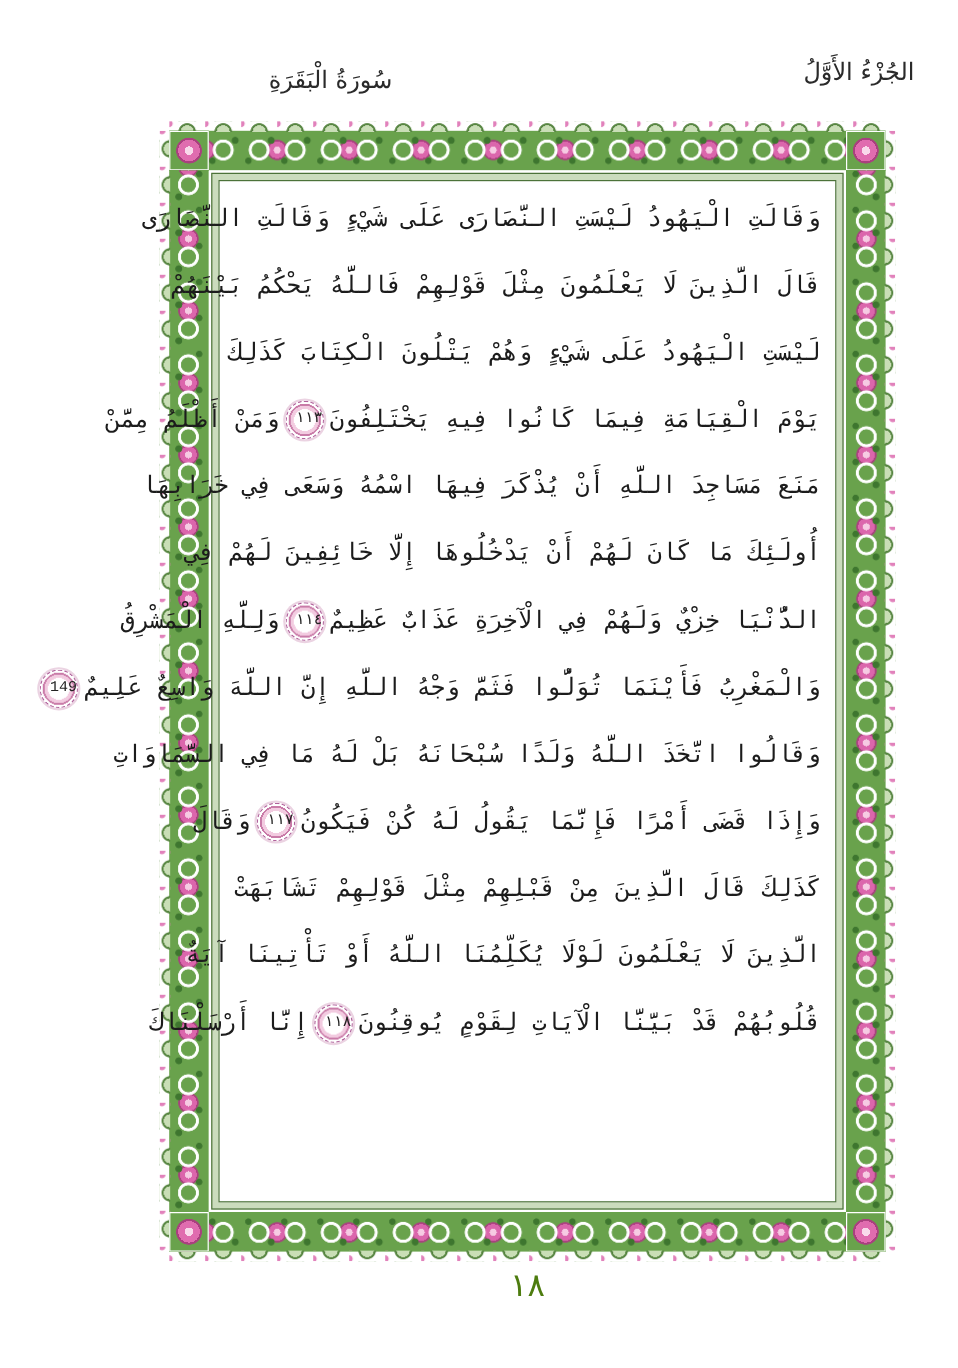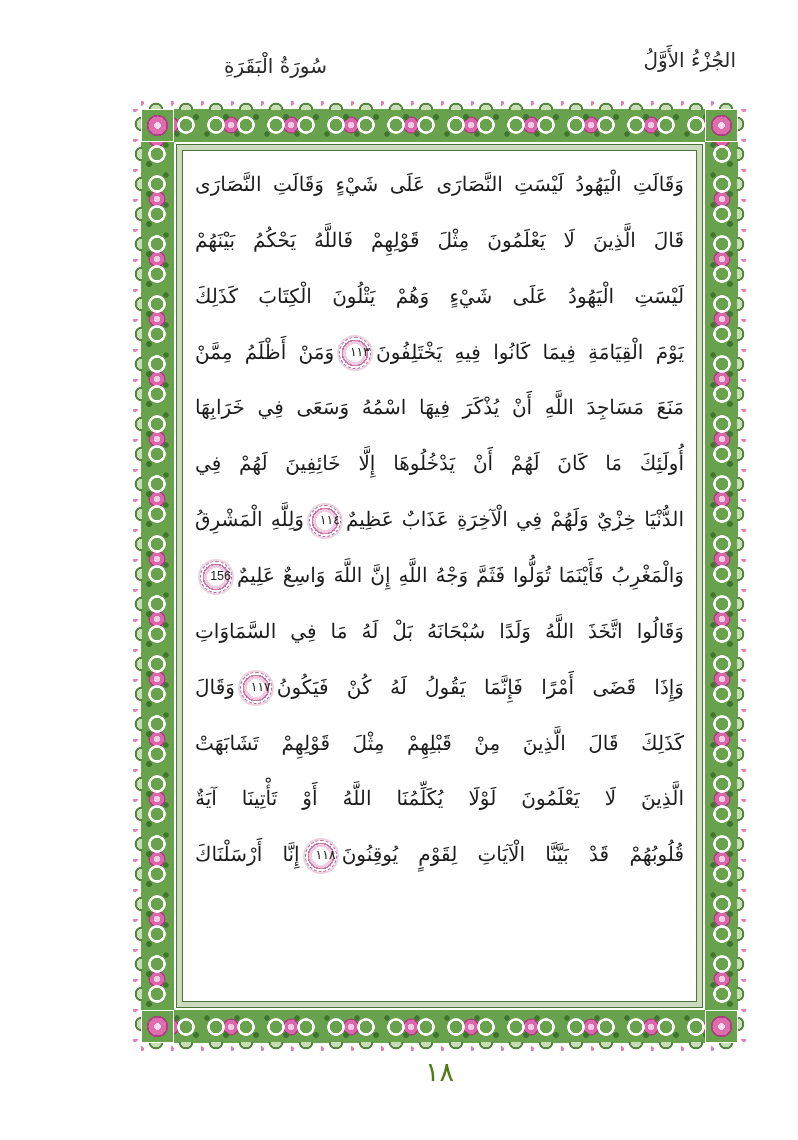--- a/index.html
+++ b/index.html
@@ -2,21 +2,21 @@
 <html lang="ar" dir="rtl"><head>
 <meta charset="utf-8">
 <style>
   html,body{margin:0;padding:0;}
   body{
     width:798px;height:1140px;position:relative;background:#ffffff;
     font-family:"DejaVu Sans",sans-serif;overflow:hidden;
   }
   
   .hdr{position:absolute;color:#2a2a2a;font-size:20px;direction:rtl;white-space:nowrap;}
-  .hdr-right{top:48px;right:62px;}
+  .hdr-right{top:48px;right:36px;}
   .hdr-left{top:54px;left:224px;}
   
   .frame{position:absolute;left:141px;top:109px;width:597px;height:934px;background:#ffffff;}
   .strip{position:absolute;background-color:#69A24C;}
   .strip::before{content:"";position:absolute;}
   .strip-top{left:0;right:0;top:0;height:33px;
     background-image:
       radial-gradient(circle at 15px 16px, rgba(255,255,255,0) 6px, #ffffff 6.5px, #ffffff 8.5px, rgba(255,255,255,0) 9px),
       radial-gradient(circle at 25px 8px, #3E762F 2.6px, rgba(0,0,0,0) 3.2px),
       radial-gradient(circle at 6px 25px, #3E762F 2.4px, rgba(0,0,0,0) 3px),
@@ -70,21 +70,21 @@
   .c-tl{left:0;top:0;} .c-tr{right:0;top:0;} .c-bl{left:0;bottom:0;} .c-br{right:0;bottom:0;}
   
   .mat{position:absolute;left:33px;top:33px;right:33px;bottom:33px;background:#ffffff;padding:2px;box-sizing:border-box;}
   .sage{height:100%;box-sizing:border-box;border:1px solid #4C7239;background:#CBDCBD;padding:5px;}
   .surface{height:100%;box-sizing:border-box;border:1px solid #4C7239;background:#ffffff;padding:6px 12px;}
   
   #quran-lines{height:100%;direction:rtl;}
   .quran-line{
     height:6.6667%;line-height:54px;font-size:20px;color:#1C1C1C;
     text-align:justify;text-align-last:justify;text-justify:inter-word;
-    white-space:nowrap;font-family:Liberation Sans, sans-serif;}
+    white-space:nowrap;font-family:Liberation Mono, monospace;}
   .ayah-text{color:#1C1C1C;}
   .ayah-marker{
     display:inline-block;width:30px;height:30px;line-height:29px;border-radius:50%;
     text-align:right;vertical-align:middle;font-size:12.5px;color:#222222;margin:0 5px;
     background:radial-gradient(circle, #ffffff 0 9px, #F2CBE0 9px 12px, #C97BA8 12px 13.5px, #ffffff 13.5px);
     border:1px dashed #B0619B;box-shadow:0 0 0 2px #EBD3E2;}
   
   .page-number{position:absolute;left:141px;top:1056px;width:597px;text-align:center;
     font-size:27px;color:#4d7c0f;}
 </style>
@@ -107,21 +107,21 @@
     <div class="sage">
       <div class="surface">
         <div id="quran-lines">
             <div class="quran-line"><span class="ayah-text">وَقَالَتِ الْيَهُودُ لَيْسَتِ النَّصَارَى عَلَى شَيْءٍ وَقَالَتِ النَّصَارَى</span></div>
             <div class="quran-line"><span class="ayah-text">قَالَ الَّذِينَ لَا يَعْلَمُونَ مِثْلَ قَوْلِهِمْ فَاللَّهُ يَحْكُمُ بَيْنَهُمْ</span></div>
             <div class="quran-line"><span class="ayah-text">لَيْسَتِ الْيَهُودُ عَلَى شَيْءٍ وَهُمْ يَتْلُونَ الْكِتَابَ كَذَلِكَ</span></div>
             <div class="quran-line"><span class="ayah-text">يَوْمَ الْقِيَامَةِ فِيمَا كَانُوا فِيهِ يَخْتَلِفُونَ</span><span class="ayah-marker">١١٣</span><span class="ayah-text">وَمَنْ أَظْلَمُ مِمَّنْ</span></div>
             <div class="quran-line"><span class="ayah-text">مَنَعَ مَسَاجِدَ اللَّهِ أَنْ يُذْكَرَ فِيهَا اسْمُهُ وَسَعَى فِي خَرَابِهَا</span></div>
             <div class="quran-line"><span class="ayah-text">أُولَئِكَ مَا كَانَ لَهُمْ أَنْ يَدْخُلُوهَا إِلَّا خَائِفِينَ لَهُمْ فِي</span></div>
             <div class="quran-line"><span class="ayah-text">الدُّنْيَا خِزْيٌ وَلَهُمْ فِي الْآخِرَةِ عَذَابٌ عَظِيمٌ</span><span class="ayah-marker">١١٤</span><span class="ayah-text">وَلِلَّهِ الْمَشْرِقُ</span></div>
-            <div class="quran-line"><span class="ayah-text">وَالْمَغْرِبُ فَأَيْنَمَا تُوَلُّوا فَثَمَّ وَجْهُ اللَّهِ إِنَّ اللَّهَ وَاسِعٌ عَلِيمٌ</span><span class="ayah-marker">156</span></div>
+            <div class="quran-line"><span class="ayah-text">وَالْمَغْرِبُ فَأَيْنَمَا تُوَلُّوا فَثَمَّ وَجْهُ اللَّهِ إِنَّ اللَّهَ وَاسِعٌ عَلِيمٌ</span><span class="ayah-marker">149</span></div>
             <div class="quran-line"><span class="ayah-text">وَقَالُوا اتَّخَذَ اللَّهُ وَلَدًا سُبْحَانَهُ بَلْ لَهُ مَا فِي السَّمَاوَاتِ</span></div>
             <div class="quran-line"><span class="ayah-text">وَإِذَا قَضَى أَمْرًا فَإِنَّمَا يَقُولُ لَهُ كُنْ فَيَكُونُ</span><span class="ayah-marker">١١٧</span><span class="ayah-text">وَقَالَ</span></div>
             <div class="quran-line"><span class="ayah-text">كَذَلِكَ قَالَ الَّذِينَ مِنْ قَبْلِهِمْ مِثْلَ قَوْلِهِمْ تَشَابَهَتْ</span></div>
             <div class="quran-line"><span class="ayah-text">الَّذِينَ لَا يَعْلَمُونَ لَوْلَا يُكَلِّمُنَا اللَّهُ أَوْ تَأْتِينَا آيَةٌ</span></div>
             <div class="quran-line"><span class="ayah-text">قُلُوبُهُمْ قَدْ بَيَّنَّا الْآيَاتِ لِقَوْمٍ يُوقِنُونَ</span><span class="ayah-marker">١١٨</span><span class="ayah-text">إِنَّا أَرْسَلْنَاكَ</span></div>
           </div>
       </div>
     </div>
   </div>
 </div>

